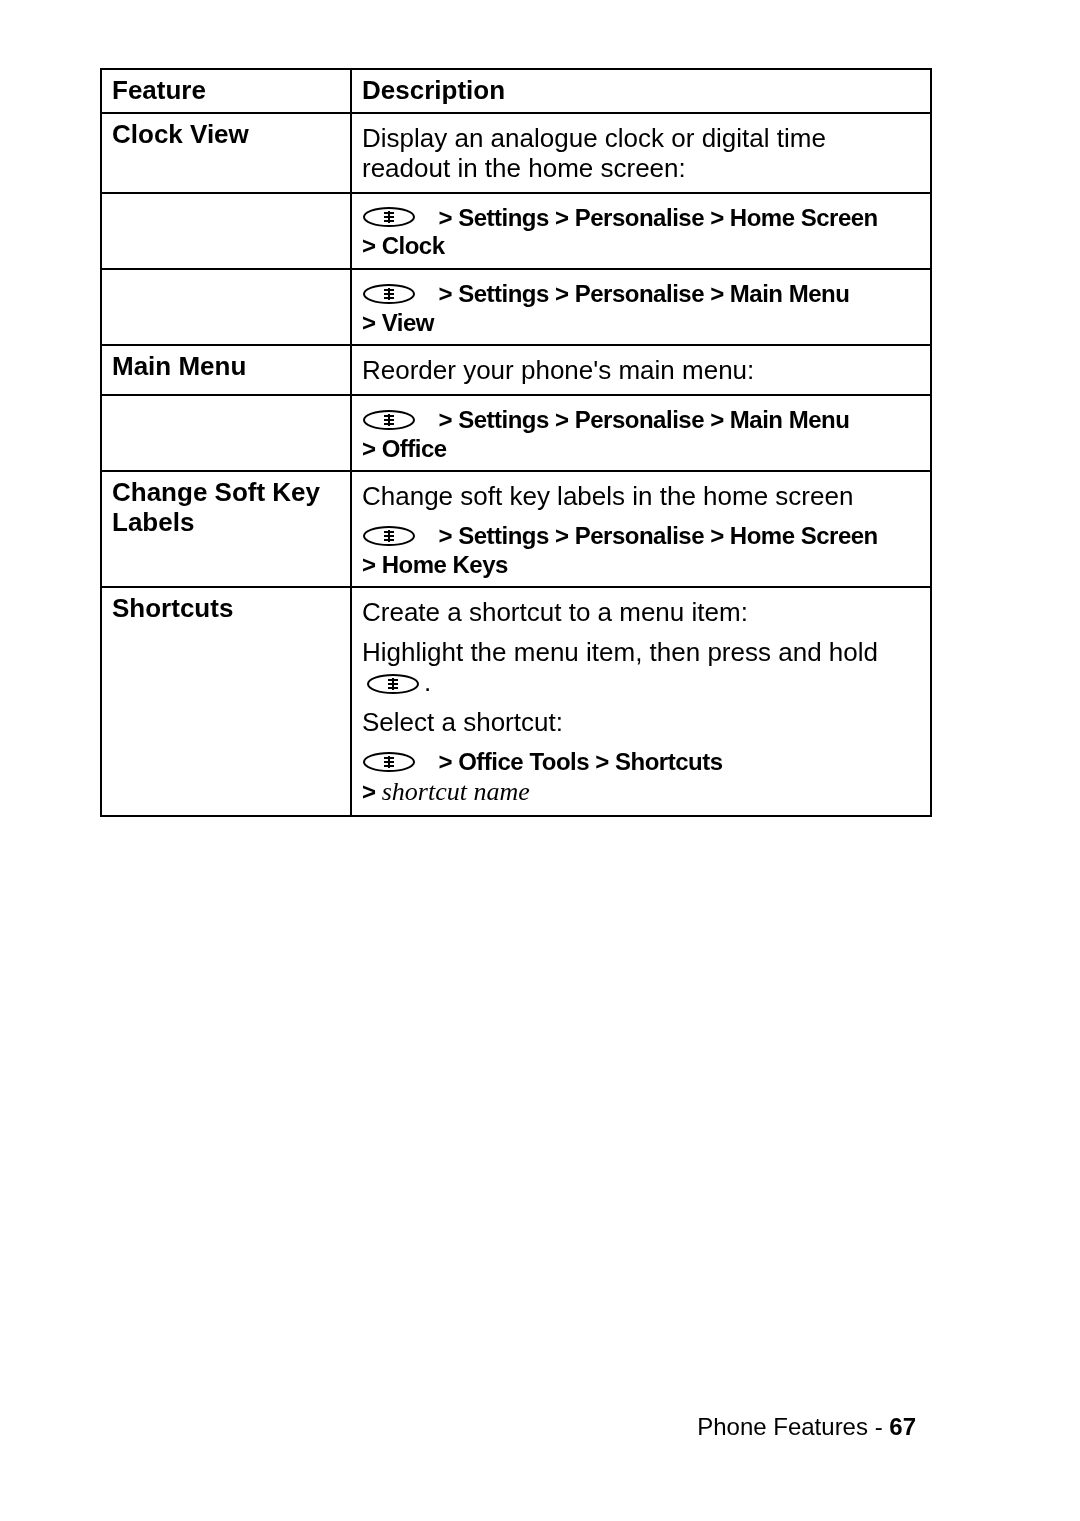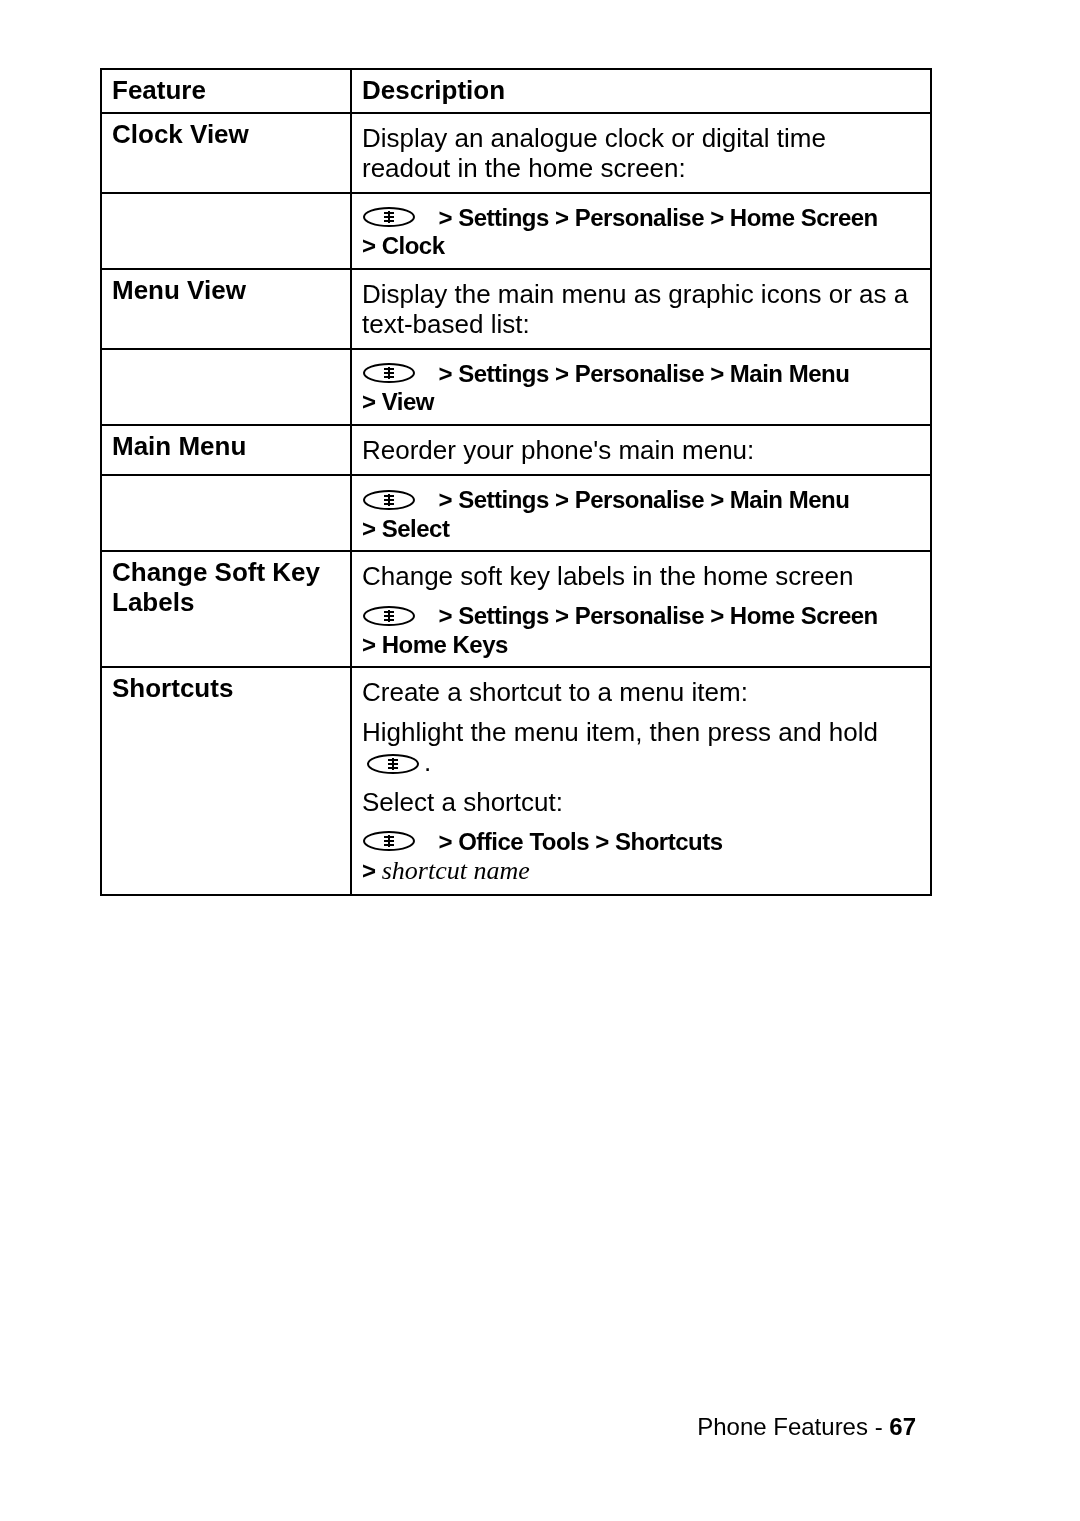--- a/index.html
+++ b/index.html
@@ -124,26 +124,20 @@
           <span>Personalise</span>
           <span class="gt"> &gt; </span>
           <span>Home Screen</span><br>
           <span class="gt"> &gt; </span>
           <span>Clock</span>
         </div>
       </td>
     </tr>
 
     <tr>
-      <td class="feat-label no-bottom">Menu View</td>
-      <td class="no-bottom">
-        <div class="para"><span class="desc-text">Display the main menu as graphic icons or as a text-based list:</span></div>
-      </td>
-    </tr>
-    <tr>
       <td class="no-top"></td>
       <td class="no-top">
         <div class="para nav-path">
           <span class="menu-key">
             <svg width="54" height="22" viewBox="0 0 54 22">
                   <ellipse cx="27" cy="11" rx="25" ry="9" fill="none" stroke="#000" stroke-width="2"></ellipse>
                   <line x1="27" y1="5" x2="27" y2="17" stroke="#000" stroke-width="2"></line>
                   <line x1="22" y1="7" x2="32" y2="7" stroke="#000" stroke-width="2"></line>
                   <line x1="22" y1="11" x2="32" y2="11" stroke="#000" stroke-width="2"></line>
                   <line x1="22" y1="15" x2="32" y2="15" stroke="#000" stroke-width="2"></line>
@@ -180,21 +174,21 @@
                   <line x1="22" y1="15" x2="32" y2="15" stroke="#000" stroke-width="2"></line>
                 </svg>
           </span>
           &nbsp;<span class="gt"> &gt; </span>
           <span>Settings</span>
           <span class="gt"> &gt; </span>
           <span>Personalise</span>
           <span class="gt"> &gt; </span>
           <span>Main Menu</span><br>
           <span class="gt"> &gt; </span>
-          <span>Select</span>
+          <span>Office</span>
         </div>
       </td>
     </tr>
 
     <tr>
       <td class="feat-label">Change Soft Key Labels</td>
       <td>
         <div class="para" style="margin-bottom:10px;"><span class="desc-text">Change soft key labels in the home screen</span></div>
         <div class="para nav-path" style="margin-top:0;">
           <span class="menu-key">

